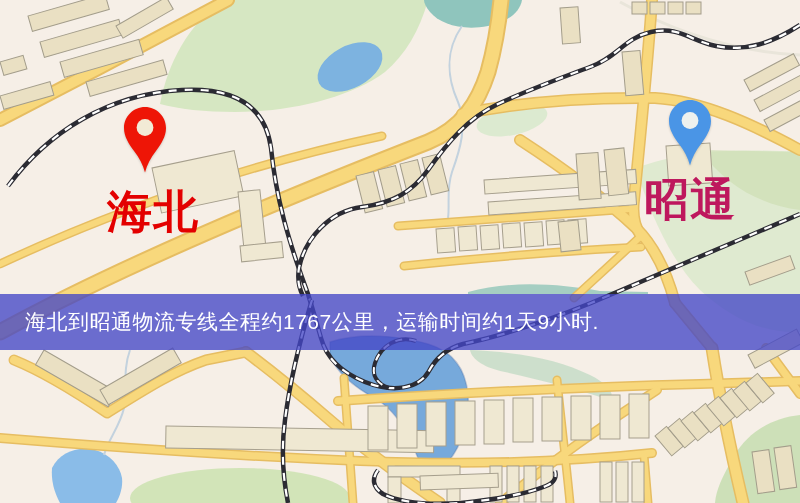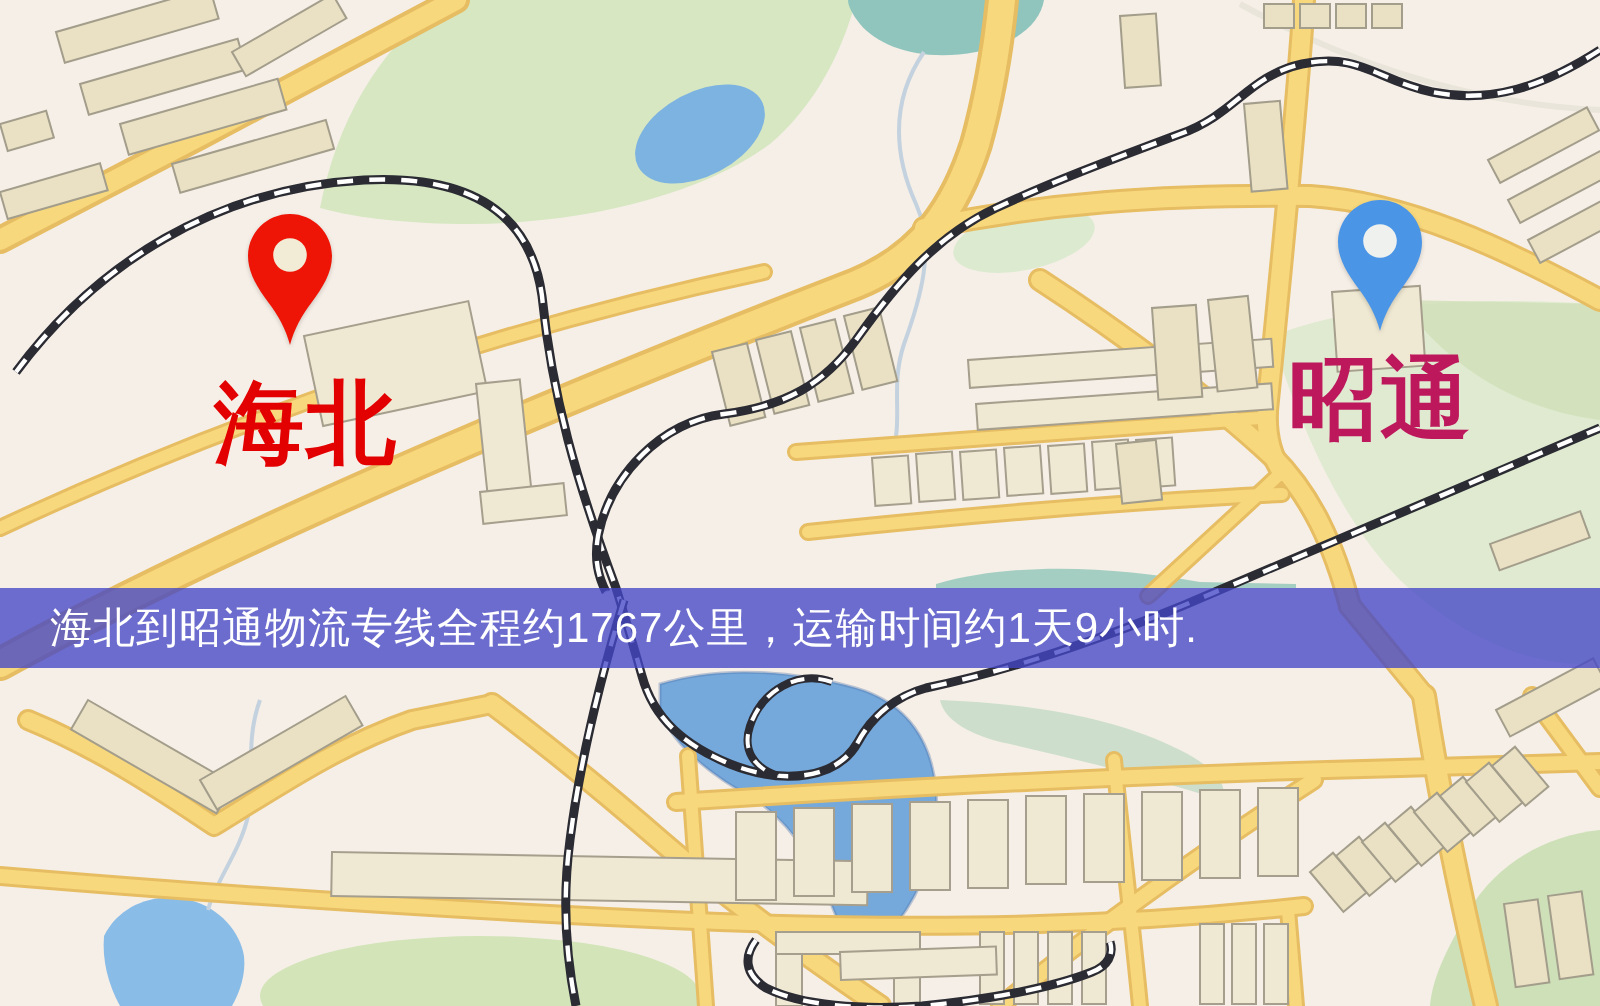--- a/index.html
+++ b/index.html
@@ -18,21 +18,21 @@
   .pin{position:absolute;width:46px;height:68px;}
   .pin svg{display:block;filter:drop-shadow(0 1px 1px rgba(0,0,0,.18));}
   .pin-red{left:122px;top:106px;}
   .pin-blue{left:667px;top:99px;}
   
   .place-label{position:absolute;font-size:45px;font-weight:700;line-height:1;
                letter-spacing:1px;white-space:nowrap;}
   .label-origin{left:91px;top:189px;margin-left:16px;}
   .label-dest{left:644px;top:177px;}
   
-  .banner{position:absolute;left:0;top:294px;width:800px;height:40px;
+  .banner{position:absolute;left:0;top:294px;width:800px;height:56px;
           display:flex;align-items:center;box-sizing:border-box;padding-left:25px;
           font-size:21px;letter-spacing:.5px;white-space:nowrap;}
 </style>
 </head>
 <body>
 
 <div class="stage">
 
   <svg class="map-svg" width="800" height="503" viewBox="0 0 800 503">
     <defs>

